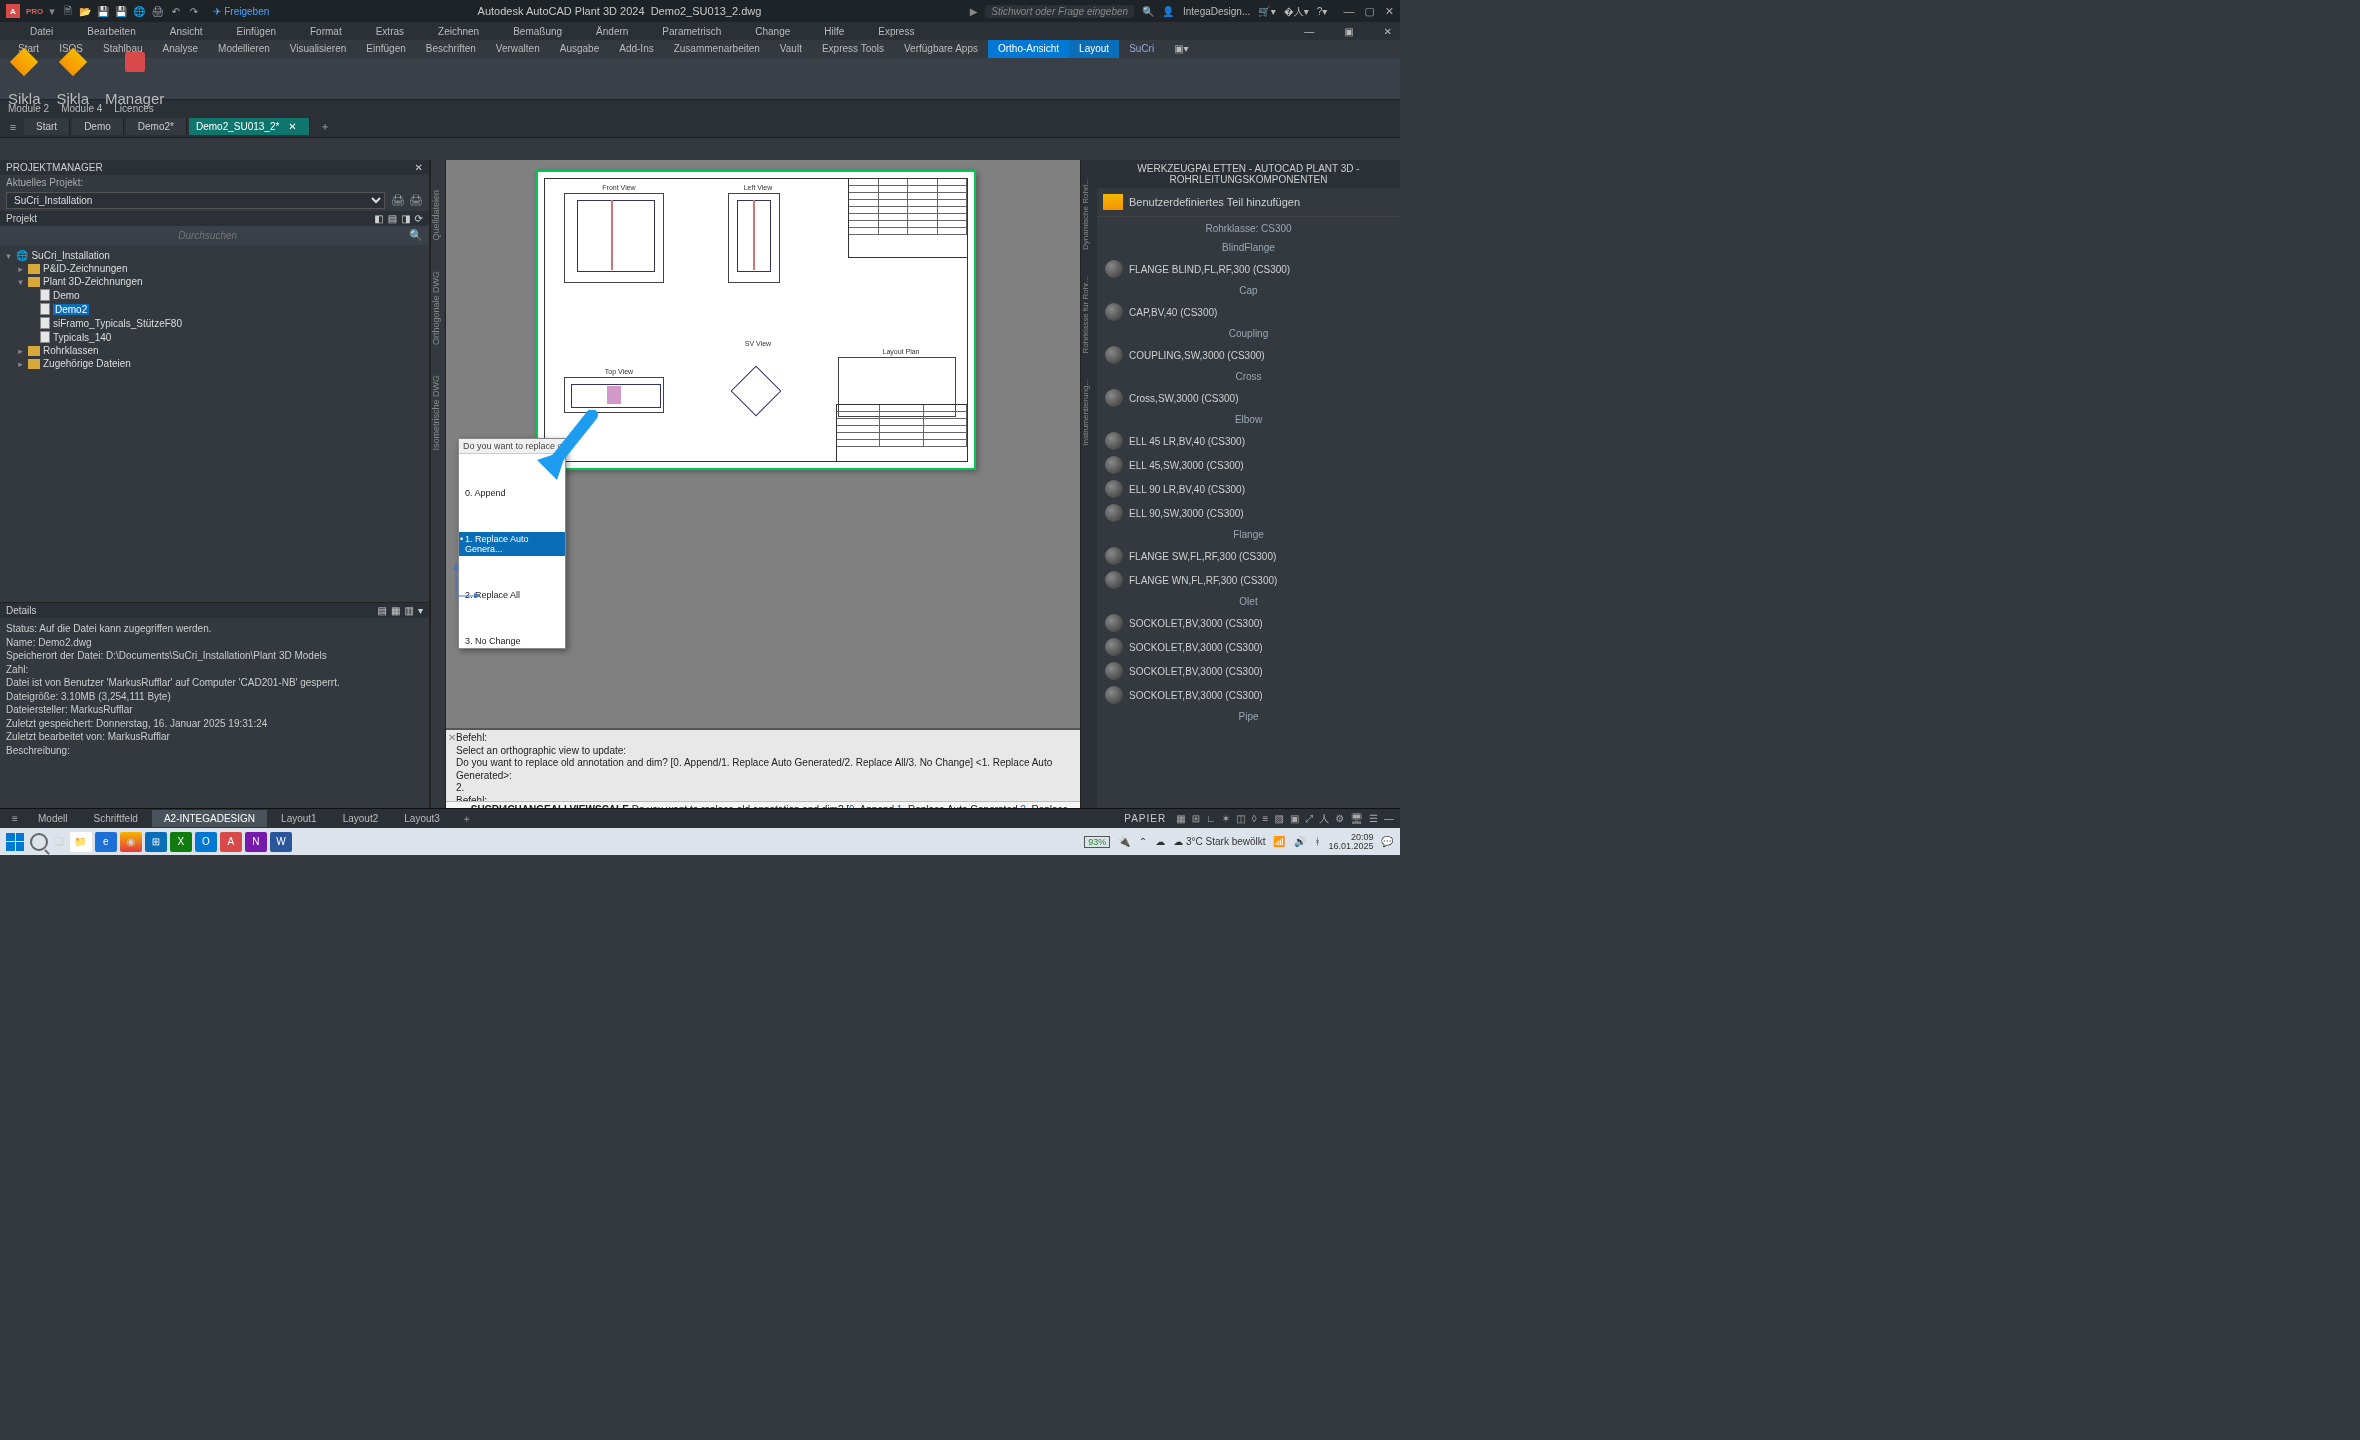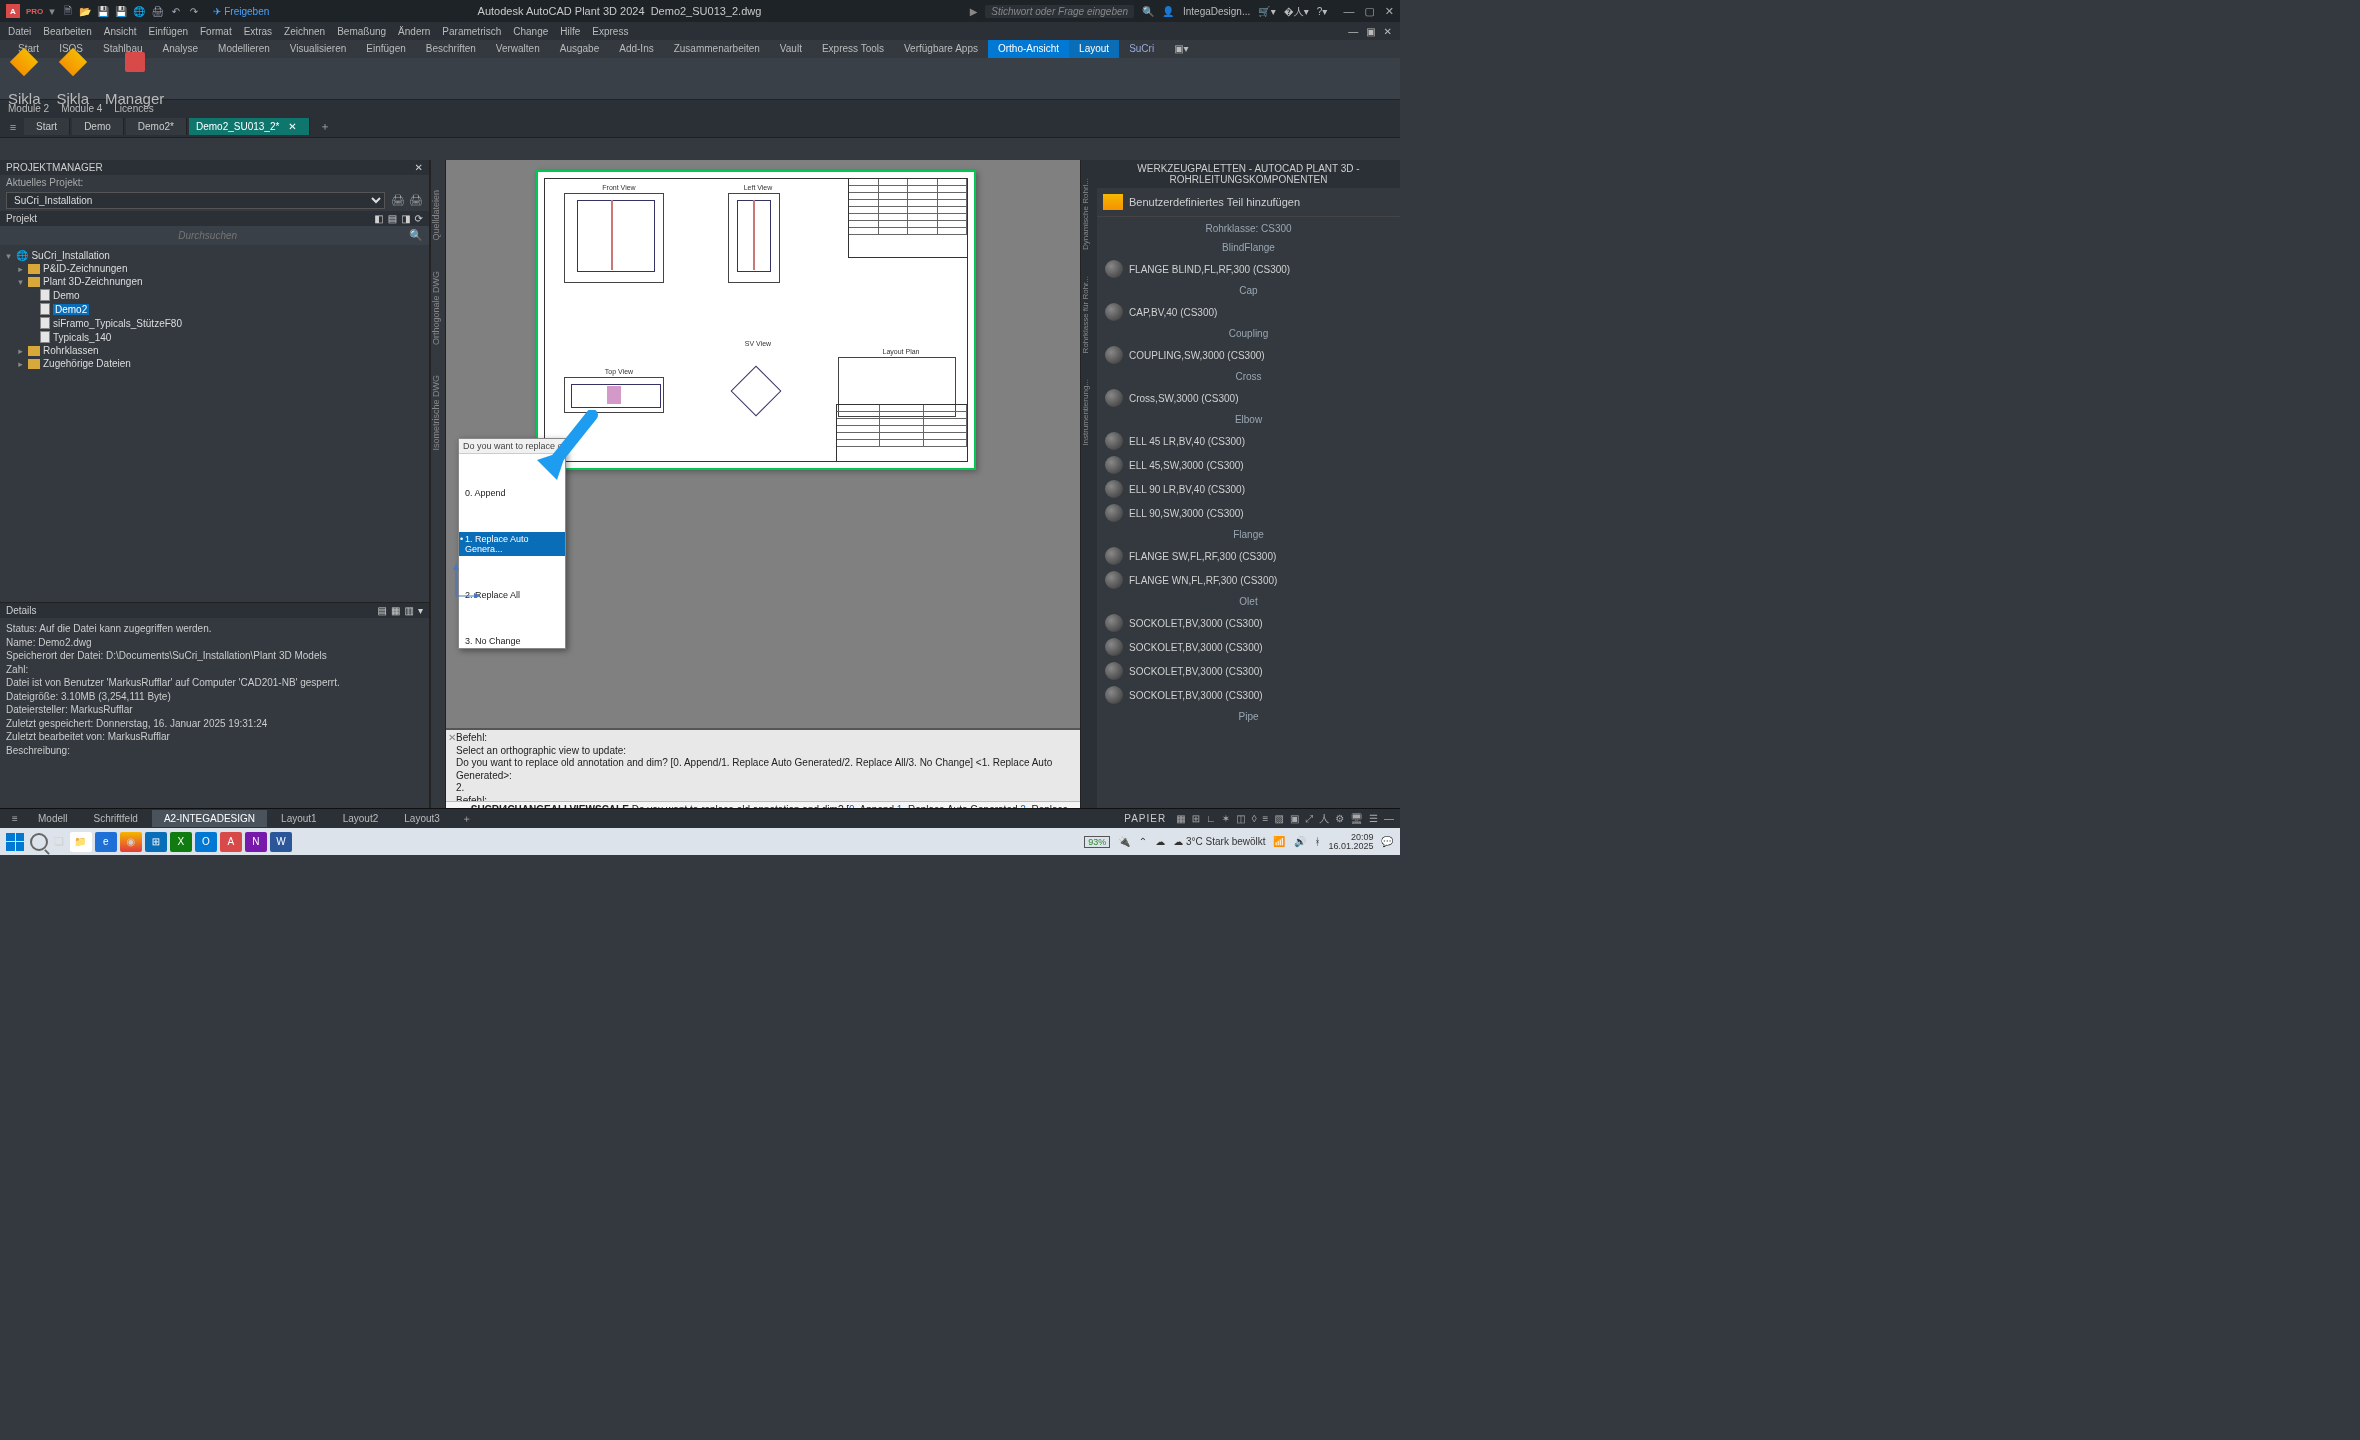--- a/index.html
+++ b/index.html
@@ -11,21 +11,21 @@
 .titlebar .qat { display:flex; gap:4px; }
 .titlebar .qat span { width:14px; height:14px; display:inline-flex;align-items:center;justify-content:center;color:#aab; font-size:10px;}
 .titlebar .share { color:#4aa3ff; font-size:10px; margin-left:6px; display:flex;align-items:center;gap:3px;}
 .titlebar .title-center { flex:1; text-align:center; color:#c9c9c9; font-size:11px; }
 .titlebar .right-tools { display:flex; align-items:center; gap:8px; color:#bbb; font-size:10px;}
 .titlebar .search-stub { background:#2a3036; padding:1px 6px; border-radius:2px; font-style:italic; color:#888; font-size:10px;}
 .titlebar .win-btns { display:flex; gap:10px; margin-left:10px; color:#aaa; font-size:11px;}
 
 
 .menubar { height:18px; background:#2a3036; display:flex; align-items:center; gap:12px; padding:0 8px; color:#bbb; font-size:10px;}
-.menubar span { cursor:default; }
+.menubar span { cursor:default;margin-left:22px; }
 
 
 .ribbon-tabs { height:18px; background:#33393f; display:flex; align-items:stretch; padding-left:8px; font-size:10px;}
 .ribbon-tabs span { padding:3px 10px; color:#bbb; }
 .ribbon-tabs .active { background:#0078d4; color:#fff; }
 .ribbon-tabs .active2 { background:#0a6db8; color:#fff; }
 .ribbon-tabs .sucri { color:#9ad; }
 
 
 .ribbon-body { height:42px; background:#3a4047; display:flex; align-items:center; gap:16px; padding:2px 8px; border-bottom:1px solid #222;}

